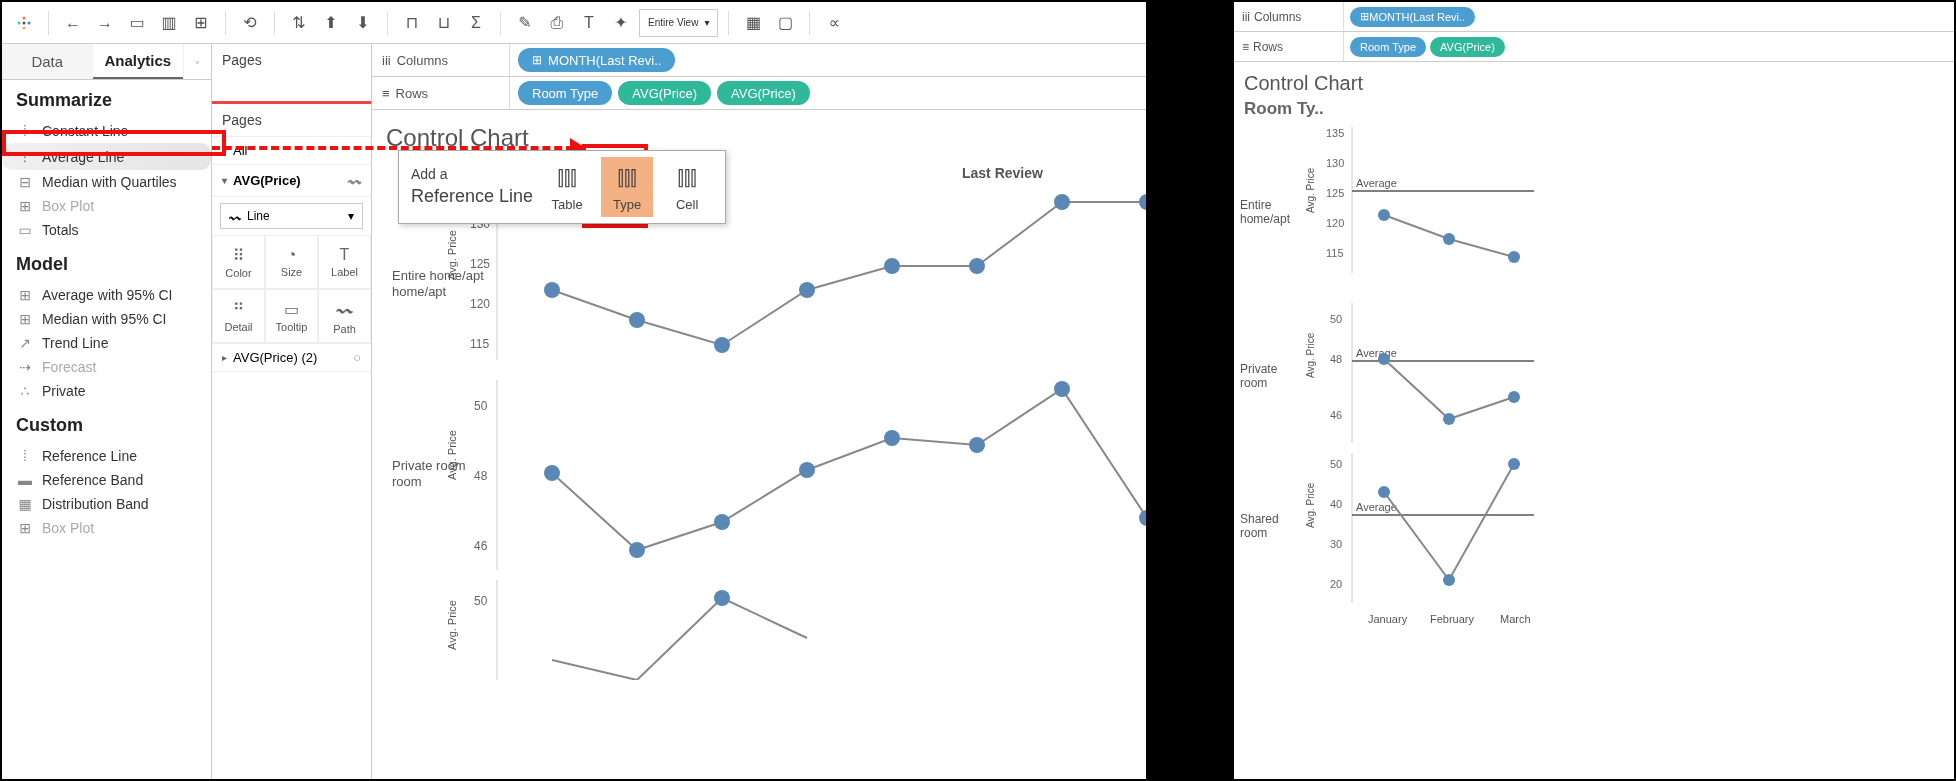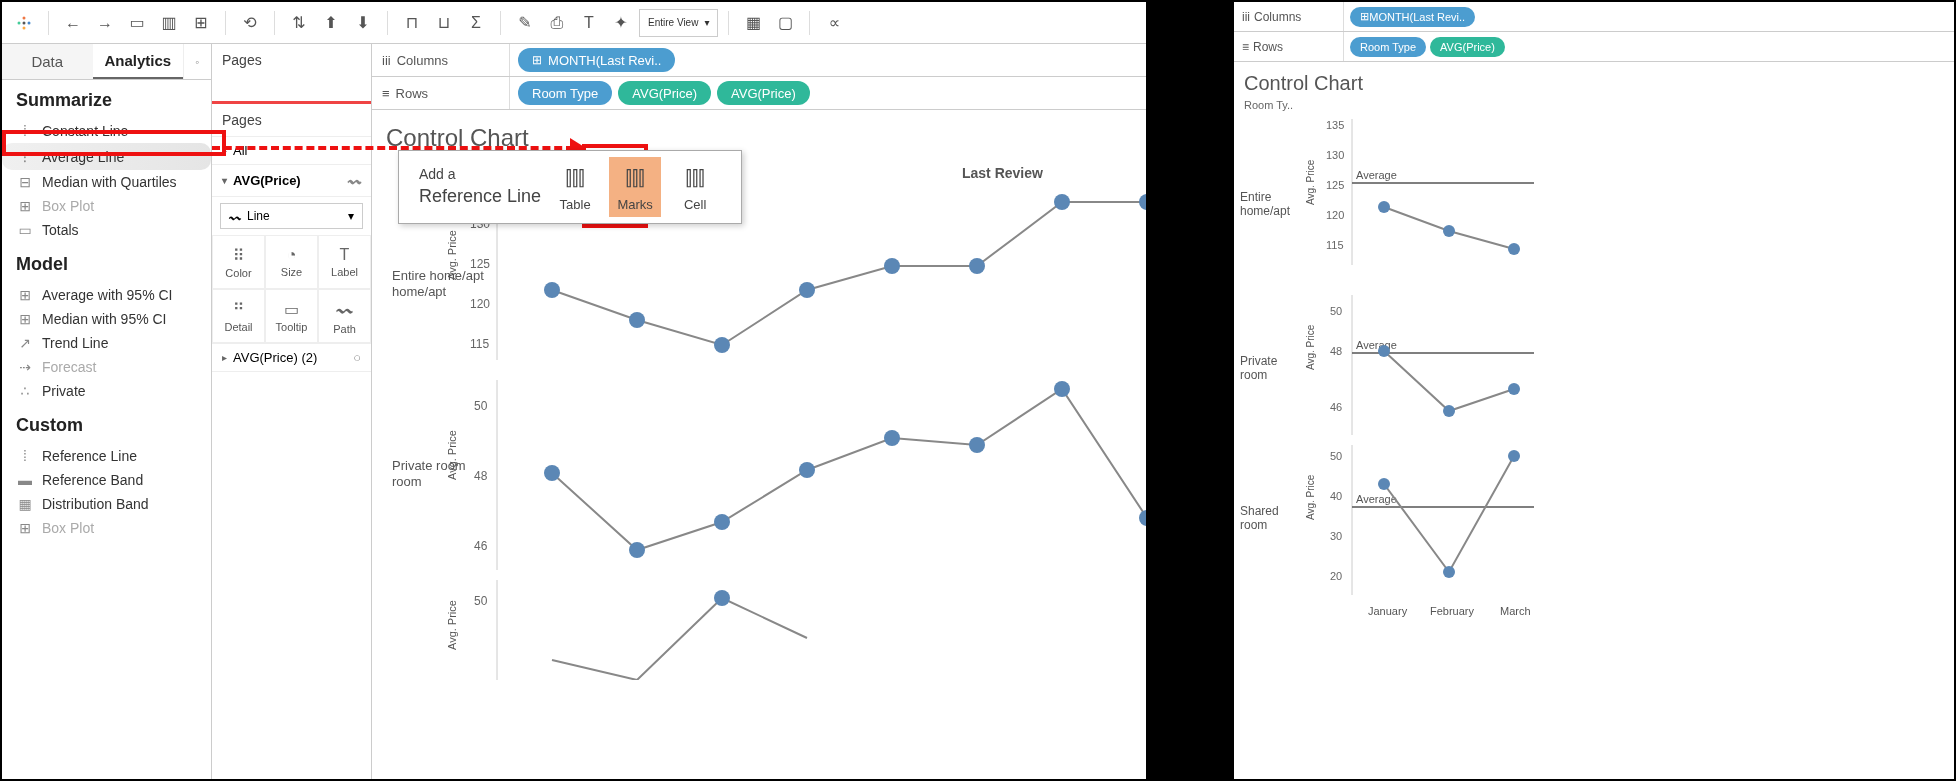--- a/index.html
+++ b/index.html
@@ -52,34 +52,34 @@
 .pill { height:24px; border-radius:12px; padding:0 14px; display:flex; align-items:center; font-size:13px; color:#fff; gap:6px; cursor:pointer; }
 .pill.blue { background:#4c9dd0; }
 .pill.green { background:#2fb89a; }
 .pill .plus { font-size:12px; }
 
 .chart-title { padding:14px 14px 8px; font-size:24px; color:#555; font-weight:300; }
 .chart-area { position:relative; flex:1; }
 .chart-svg { position:absolute; top:0; left:0; }
 
 
-.drop-pop { position:absolute; top:150px; left:398px; display:flex; background:#fff; border:1px solid #aaa; box-shadow:2px 2px 6px rgba(0,0,0,0.2); align-items:center; padding:6px 20px; gap:8px; z-index:20; }
+.drop-pop { position:absolute; top:150px; left:398px; display:flex; background:#fff; border:1px solid #aaa; box-shadow:2px 2px 6px rgba(0,0,0,0.2); align-items:center; padding:6px 12px; gap:8px; z-index:20; }
 .drop-txt { font-size:14px; color:#444; line-height:1.4; }
 .drop-txt .big { font-size:18px; }
 .drop-opt { width:52px; height:60px; display:flex; flex-direction:column; align-items:center; justify-content:center; gap:2px; font-size:13px; color:#444; cursor:pointer; }
 .drop-opt.sel { background:#f4b183; }
 .drop-opt .ico { width:36px; height:32px; display:flex; align-items:center; justify-content:center; font-size:20px; }
 
 
 .r-shelf-row { display:flex; align-items:center; height:30px; border-bottom:1px solid #ccc; }
 .r-shelf-label { width:110px; padding:0 8px; font-size:12px; color:#555; display:flex; align-items:center; gap:4px; border-right:1px solid #ddd; height:100%; }
 .r-pills { display:flex; gap:4px; padding:0 6px; }
 .r-pill { height:20px; border-radius:10px; padding:0 10px; display:flex; align-items:center; font-size:11px; color:#fff; }
 .r-title { padding:10px 10px 4px; font-size:20px; color:#555; font-weight:300; }
-.r-sub { padding:0 10px 4px; font-size:11px; color:#666; font-weight:400; }
+.r-sub { padding:0 10px 4px; font-size:17px; color:#666; font-weight:700; }
 .r-charts { flex:1; position:relative; }
 
 .arrow-dash { position:absolute; border-top:4px dashed #e11; top:146px; left:212px; width:362px; z-index:15; }
 .arrow-head { position:absolute; top:138px; left:570px; width:0; height:0; border-left:16px solid #e11; border-top:10px solid transparent; border-bottom:10px solid transparent; z-index:15; }
 </style>
 </head>
 <body>
 
 <div class="left-region">
 
@@ -335,21 +335,21 @@
     <div class="drop-txt">
       <div>Add a</div>
       <div class="big">Reference Line</div>
     </div>
     <div class="drop-opt">
         <div class="ico">⫿⫿⫿</div>
         <span>Table</span>
       </div>
     <div class="drop-opt sel">
         <div class="ico">⫿⫿⫿</div>
-        <span>Marks</span>
+        <span>Type</span>
       </div>
     <div class="drop-opt">
         <div class="ico">⫿⫿⫿</div>
         <span>Cell</span>
       </div>
   </div>
 
   <div class="highlight-red" style="top:130px; left:2px; width:224px; height:26px;"></div>
   <div class="highlight-red" style="top:144px; left:582px; width:66px; height:84px;"></div>
   <div class="arrow-dash"></div>

